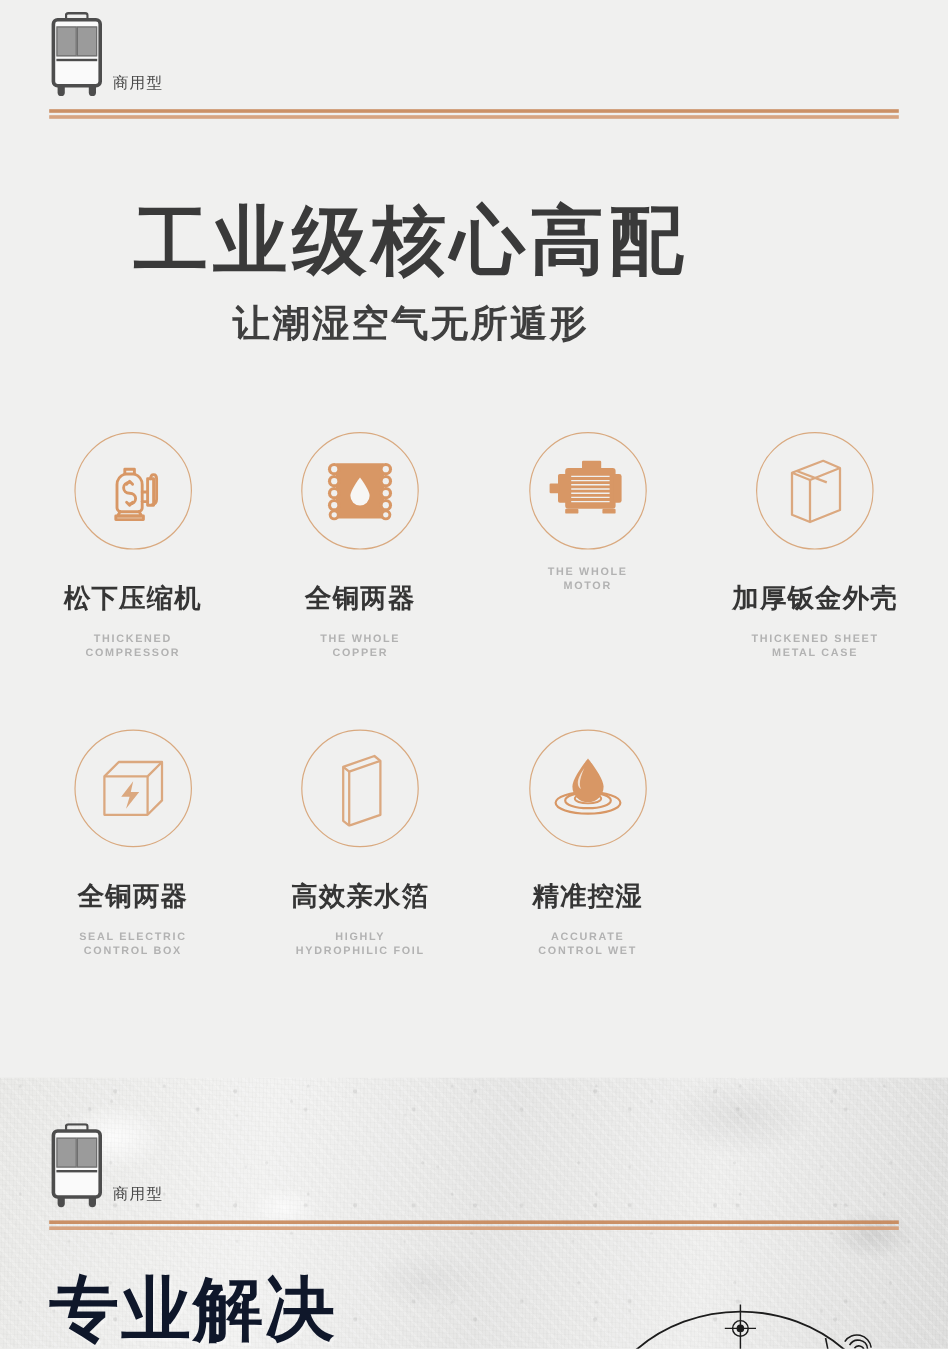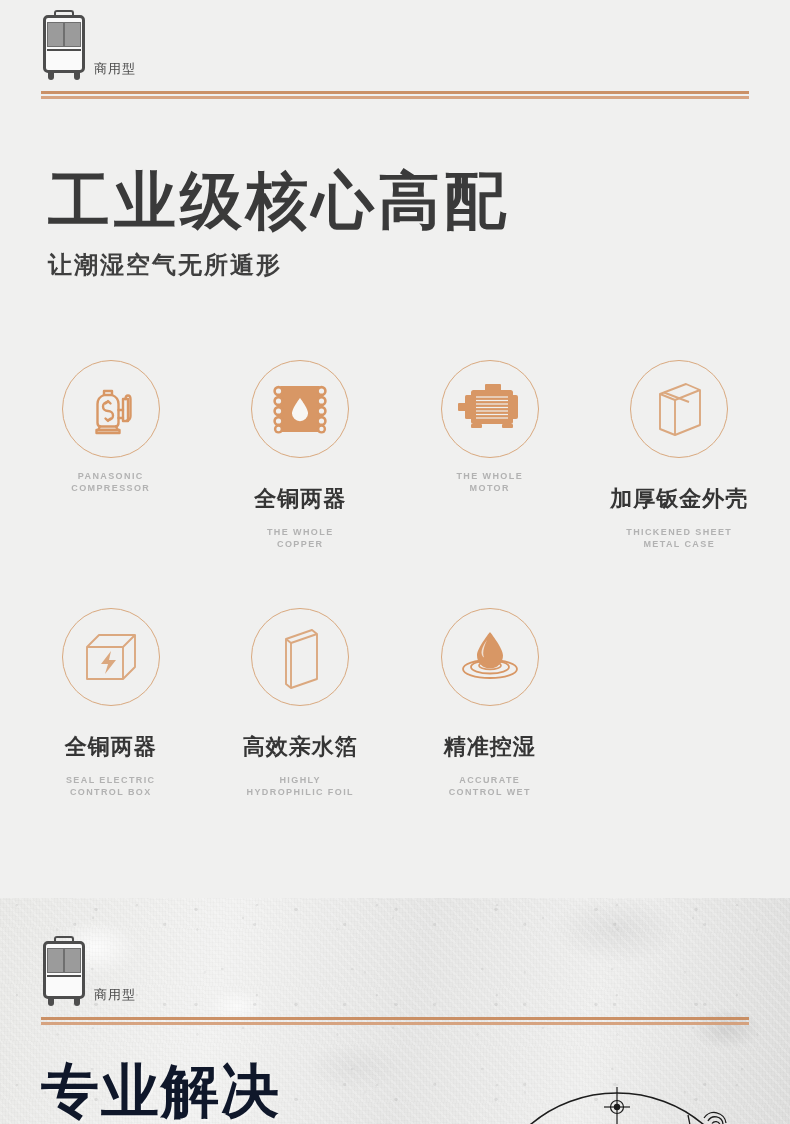--- a/index.html
+++ b/index.html
@@ -72,34 +72,33 @@
     margin-top: 2px;
     opacity: .9;
   }
 
   
   .headline-wrap {
     position: absolute;
     left: 0;
     top: 168px;
     width: 685px;
-    text-align: left;
-    padding-left: 48px;
+    text-align: center;
   }
   .headline {
     font-family: "DejaVu Sans", "Liberation Sans", sans-serif;
     font-size: 62px;
     font-weight: bold;
     color: #3a3a3a;
     letter-spacing: 4px;
     line-height: 1.05;
   }
   .subheadline {
     font-family: "DejaVu Sans", "Liberation Sans", sans-serif;
-    font-size: 24px;
+    font-size: 31px;
     font-weight: bold;
     color: #3f3f3f;
     letter-spacing: 2px;
     margin-top: 16px;
   }
 
   
   .features {
     position: absolute;
     left: 16px;
@@ -293,22 +292,23 @@
               <path d="M43 21h5v22h-5z"></path>
               <path d="M45.5 21c0-2 1-3.5 2.5-3.5s2.5 1.5 2.5 3.5v17c0 2.5-1.5 4.5-3.5 4.5"></path>
               <path d="M38.5 32h4.5"></path>
               <path d="M38.5 40h4.5"></path>
               <path d="M28 24c-3 0-5 2-5 4.5S25 33 28 33s5 2 5 4.5S31 42 28 42"></path>
               <path d="M25.5 25.5L28 23l2.5 2.5"></path>
               <path d="M30.5 40.5L28 43l-2.5-2.5"></path>
             </g>
           </svg>
         </div>
-        <div class="f-sub">
-          <span>PANASONIC</span><br>
+        <div class="f-title">松下压缩机</div>
+        <div class="f-sub">
+          <span>THICKENED</span><br>
           <span>COMPRESSOR</span>
         </div>
       </div>
 
 
       <div class="feature">
         <div class="circle">
           <svg width="64" height="60" viewBox="0 0 64 60">
             <g fill="#d89765">
               <rect x="12" y="7" width="40" height="46" rx="1"></rect>

